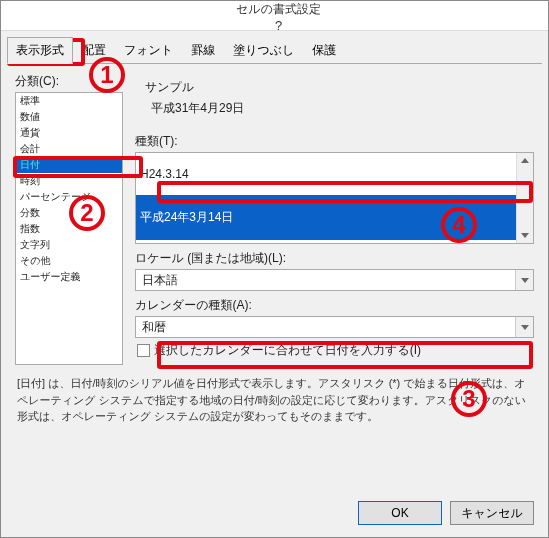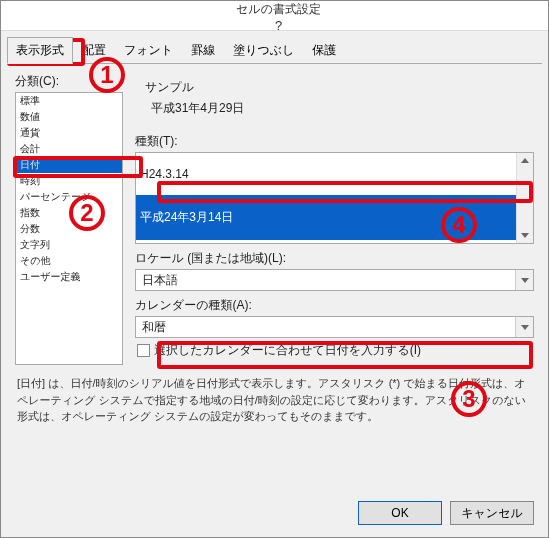--- a/index.html
+++ b/index.html
@@ -53,21 +53,21 @@
     }
     .upper { display: flex; gap: 12px; }
     .left { width: 108px; display: flex; flex-direction: column; }
     .label { margin-bottom: 2px; font-size: 12px; }
     .listbox {
       background: #fff; border: 1px solid #aaa;
       height: 273px; overflow: hidden;
       font-size: 10px;
     }
     .listbox .item { padding: 1px 4px; white-space: nowrap; }
-    .listbox .item.selected { background: #0a62c9; color: #e5e5e5; }
+    .listbox .item.selected { background: #0a62c9; color: #5eead4; }
     .right { flex: 1; display: flex; flex-direction: column; }
     .group { margin-bottom: 6px; }
     .samplebox {
       background: #f0f0f0; 
       padding: 6px 10px 8px 10px; font-size: 12px;
       margin-bottom: 8px;
     }
     .sampleval { padding: 4px 0 0 6px; }
     .typelist {
       background: #fff; border: 1px solid #aaa;
@@ -166,22 +166,22 @@
       <div class="left">
         <div class="label">分類(C):</div>
         <div class="listbox">
           <div class="item">標準</div>
           <div class="item">数値</div>
           <div class="item">通貨</div>
           <div class="item">会計</div>
           <div class="item selected">日付</div>
           <div class="item">時刻</div>
           <div class="item">パーセンテージ</div>
+          <div class="item">分数</div>
           <div class="item">指数</div>
-          <div class="item">分数</div>
           <div class="item">文字列</div>
           <div class="item">その他</div>
           <div class="item">ユーザー定義</div>
         </div>
       </div>
 
       <div class="right">
         <div class="samplebox">
           <div>サンプル</div>
           <div class="sampleval">平成31年4月29日</div>

